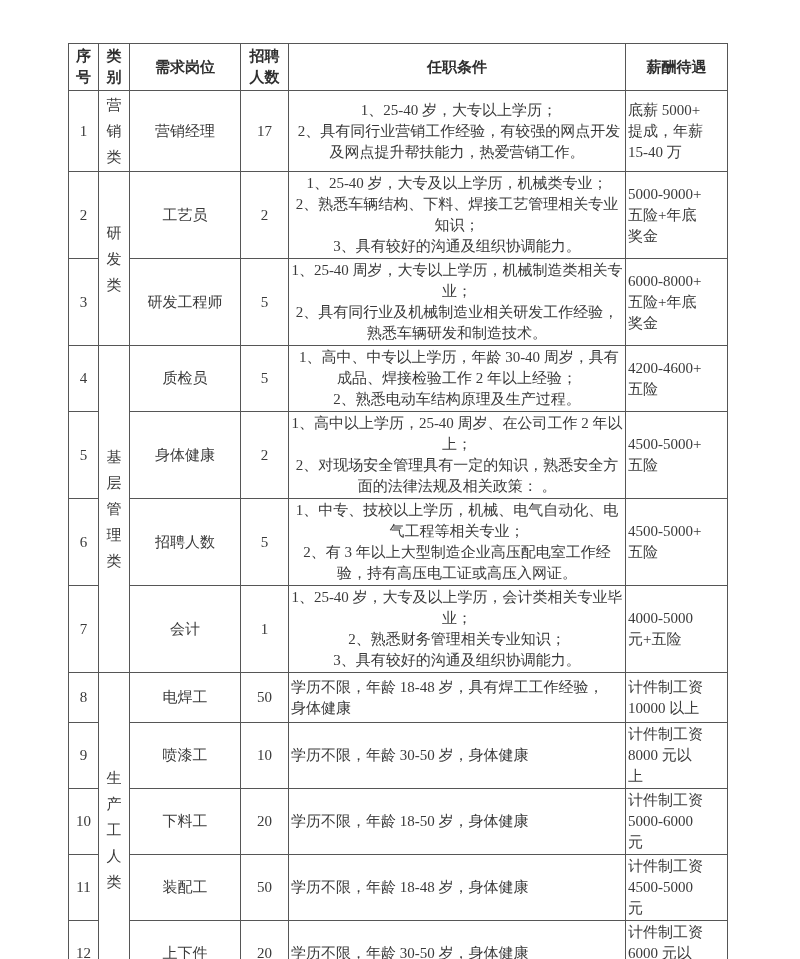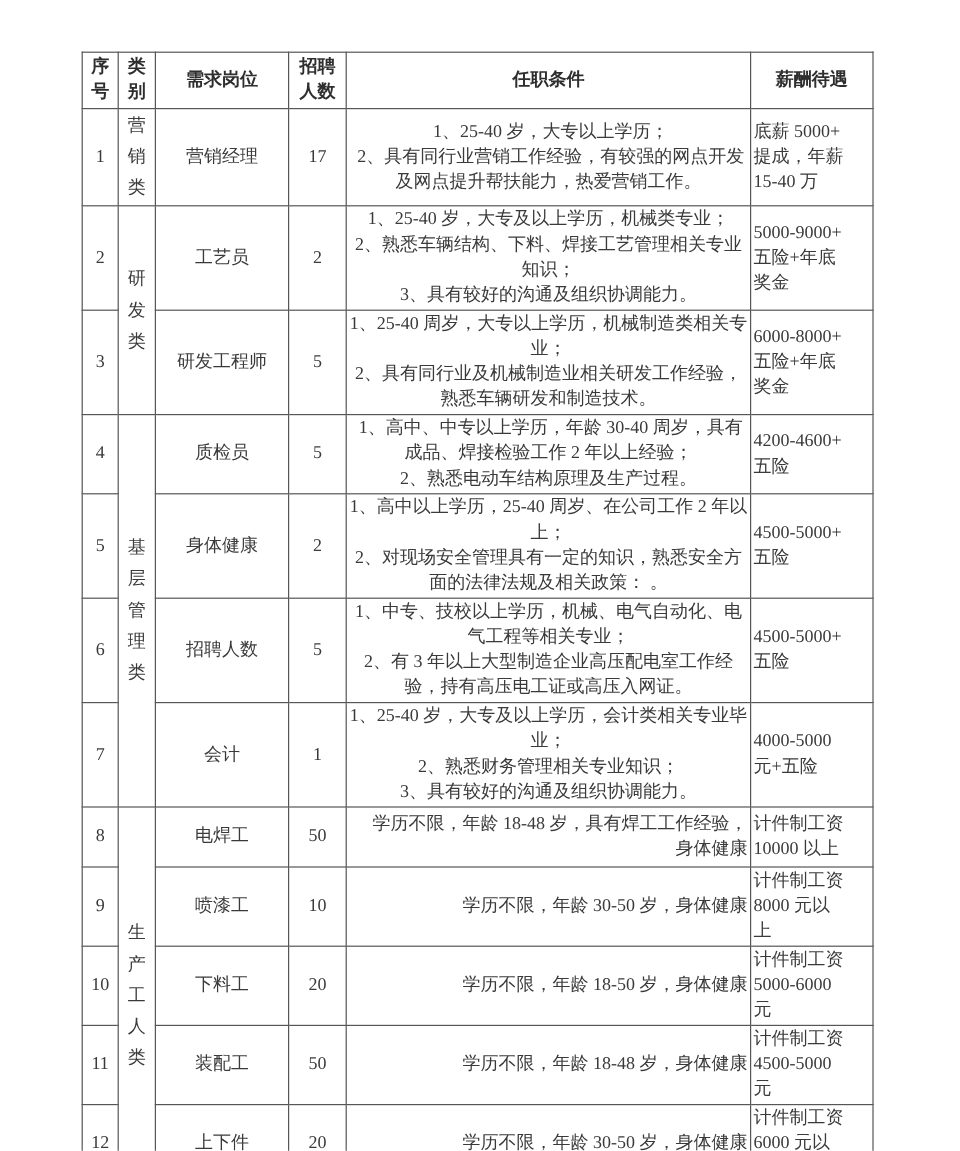--- a/index.html
+++ b/index.html
@@ -50,21 +50,21 @@
     white-space: pre;
     line-height: 26px;
     text-align: center;
   }
   td.c-req {
     text-align: center;
     white-space: pre-wrap;
     padding: 1px 5px 1px 4px;
   }
   td.c-req.center {
-    text-align: right;
+    text-align: left;
     margin-top: 12px;
   }
   td.c-salary {
     text-align: left;
     white-space: pre-wrap;
     padding: 1px 4px 1px 6px;
     margin-left: 28px;
   }
 </style>
 </head>

